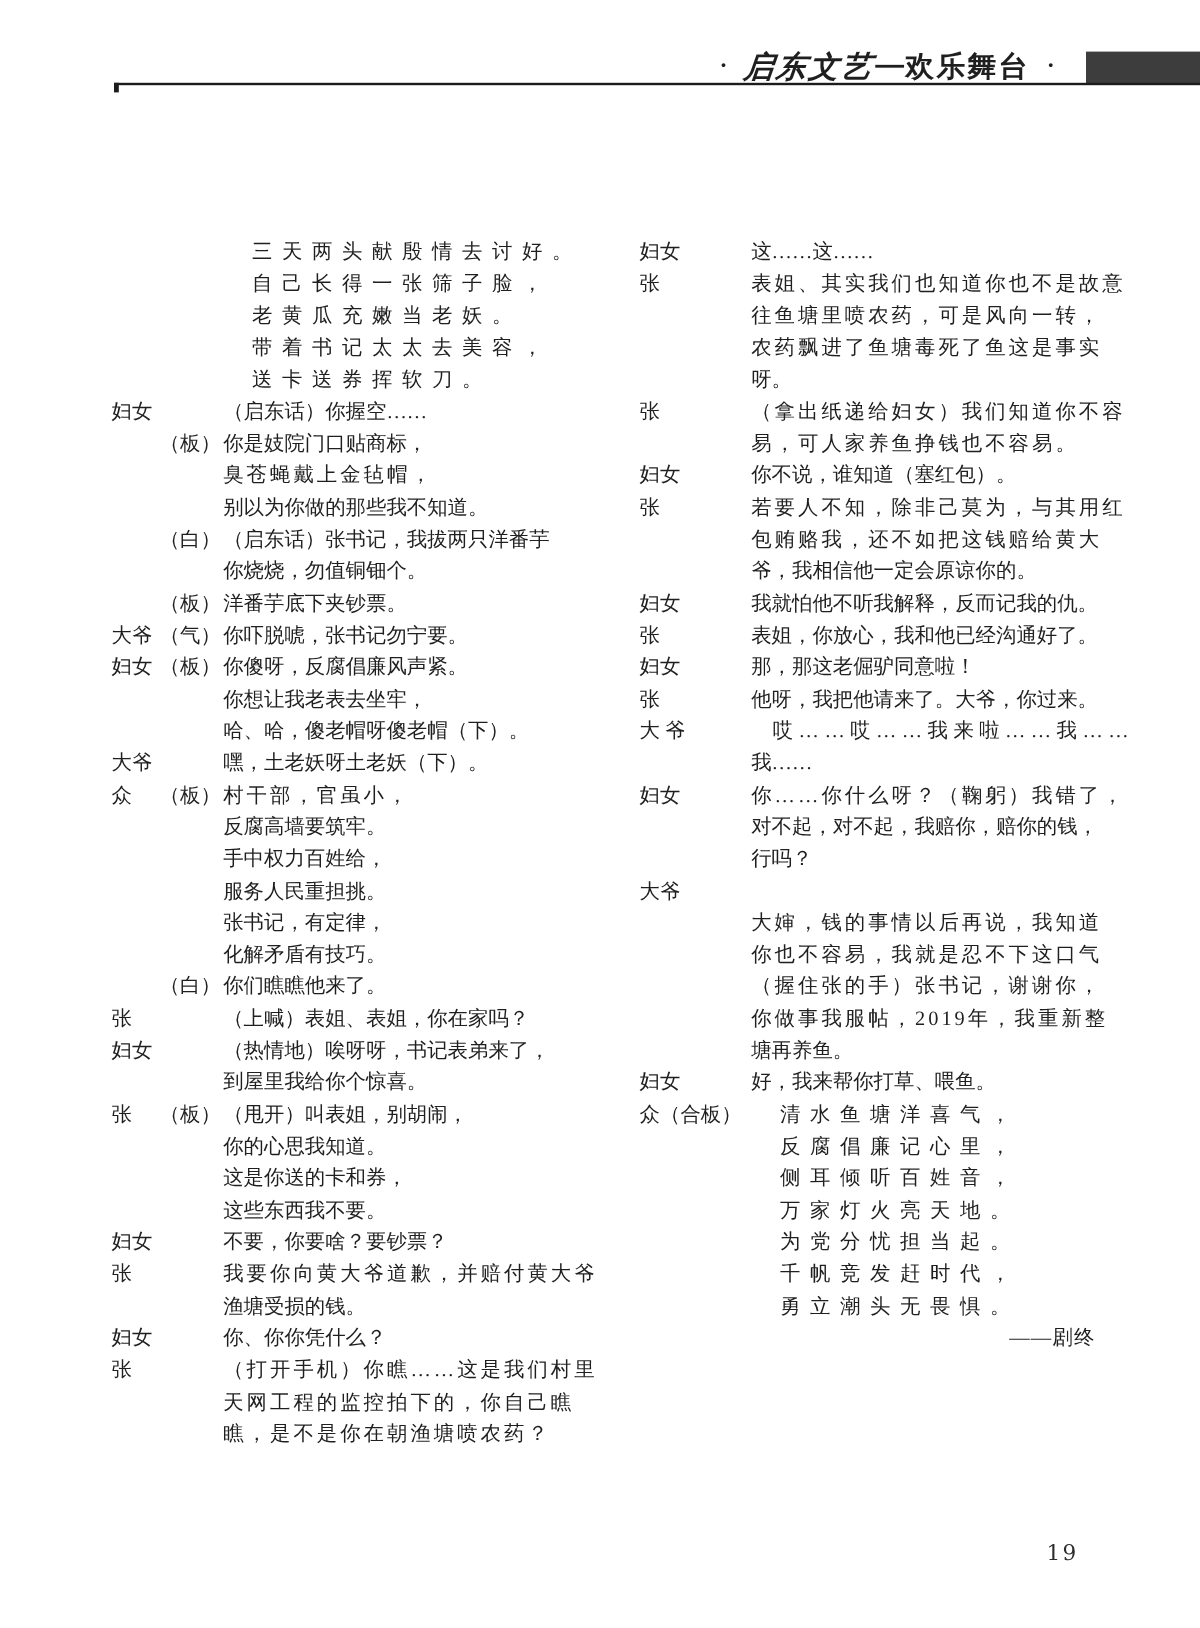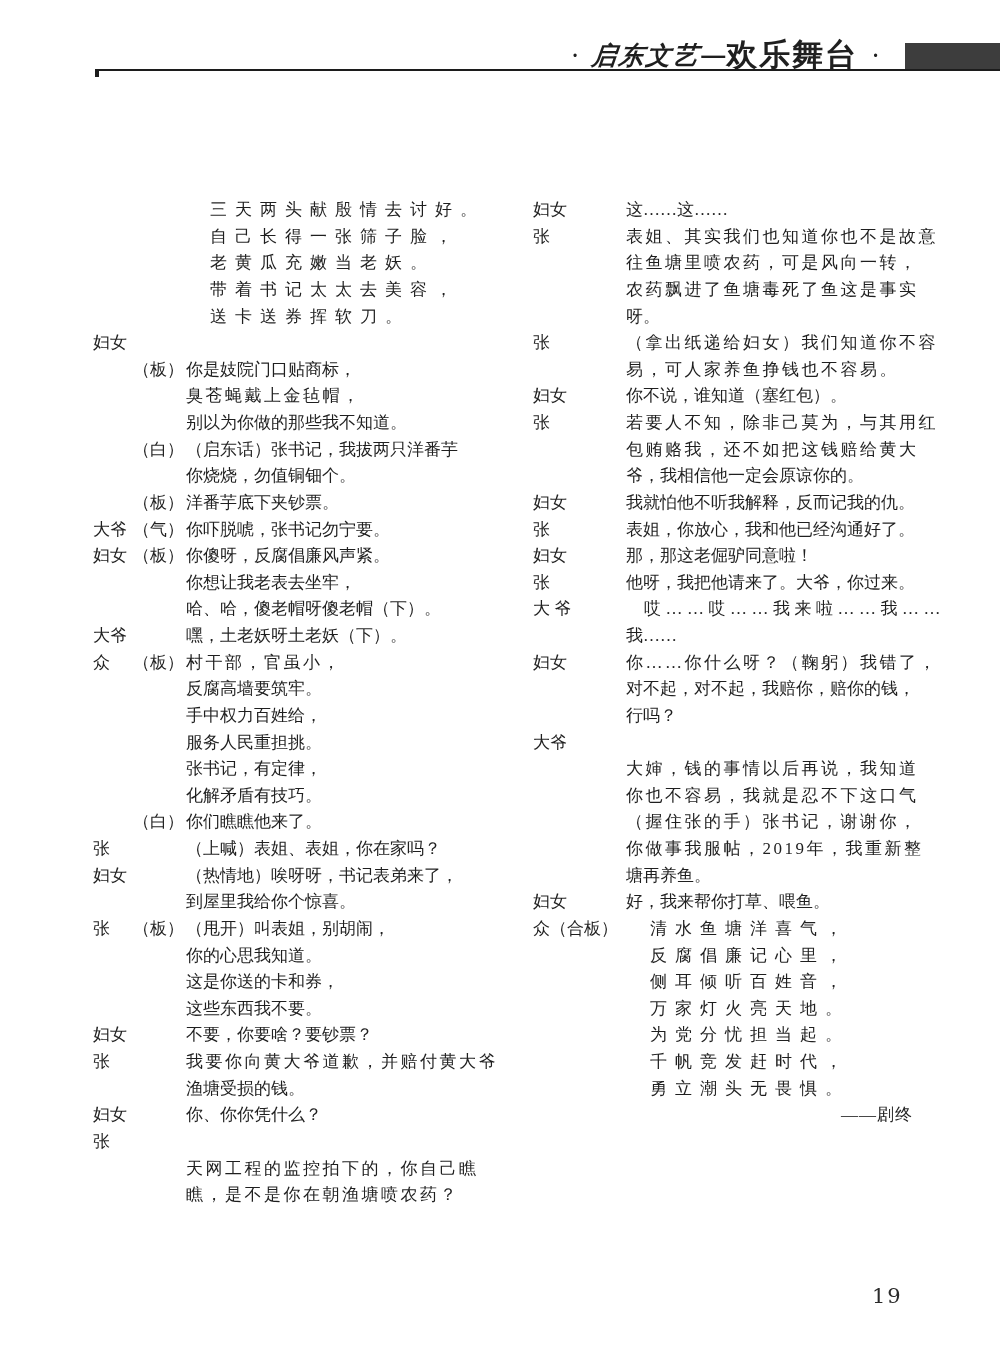--- a/index.html
+++ b/index.html
@@ -13,21 +13,21 @@
   }
   
   .header-title{
     position:absolute;top:38px;right:107px;height:34px;
     display:flex;align-items:center;
     font-weight:bold;white-space:nowrap;
   }
   .dot{font-size:20px;margin:0 14px;font-weight:bold;}
   .t-script{font-size:25px;font-style:italic;letter-spacing:2px;transform:skewX(-6deg);}
   .t-dash{font-size:24px;margin:0 1px;font-family:"Liberation Sans","DejaVu Sans",sans-serif;}
-  .t-block{font-size:31px;letter-spacing:2px;font-family:"Liberation Sans","DejaVu Sans",sans-serif;}
+  .t-block{font-size:24px;letter-spacing:2px;font-family:"Liberation Sans","DejaVu Sans",sans-serif;}
   .header-bar{
     position:absolute;left:905px;right:0;top:43px;height:27px;
     background:var(--bar-color,#3d3d3d);
   }
   .header-rule{
     position:absolute;left:95px;right:0;top:69px;height:2px;
     background:var(--rule-color,#1c1c1c);
   }
   .header-rule-tick{
     position:absolute;left:95px;top:69px;width:4px;height:8px;
@@ -46,21 +46,21 @@
   .marker{flex:0 0 auto;}
   .line.tight .speaker{flex:0 0 auto;}
   .text{flex:1;white-space:nowrap;}
   .line.ls1 .text{letter-spacing:2.5px;}
   .line.ls2 .text{letter-spacing:8px;margin-left:24px;}
   .line.ls3 .text{letter-spacing:4.5px;margin-left:18px;}
   .line.end .text{text-align:right;padding-right:22px;letter-spacing:1px;}
   
   .page-number{
     position:absolute;left:872px;top:1284px;
-    font-size:21px;letter-spacing:2px;color:#2b2b2b;
+    font-size:18px;letter-spacing:2px;color:#2b2b2b;
     font-family:"DejaVu Serif","Liberation Serif",serif;
   }
 </style>
 </head>
 <body>
 
 <div class="page" style="--bar-color: #3d3d3d; --rule-color: #1c1c1c; --text-color: #1f1f1f;">
 
   <div class="header-title">
     <span class="dot">·</span>
@@ -107,20 +107,21 @@
           <span class="speaker"></span>
           <span class="marker"></span>
         </span>
         <span class="text">送卡送券挥软刀。</span>
       </div>
       <div class="line">
         <span class="labelbox">
           <span class="speaker">妇女</span>
           <span class="marker"></span>
         </span>
+        <span class="text">（启东话）你握空……</span>
       </div>
       <div class="line">
         <span class="labelbox">
           <span class="speaker"></span>
           <span class="marker">（板）</span>
         </span>
         <span class="text">你是妓院门口贴商标，</span>
       </div>
       <div class="line ls1">
         <span class="labelbox">
@@ -316,20 +317,21 @@
           <span class="speaker">妇女</span>
           <span class="marker"></span>
         </span>
         <span class="text">你、你你凭什么？</span>
       </div>
       <div class="line ls1">
         <span class="labelbox">
           <span class="speaker">张</span>
           <span class="marker"></span>
         </span>
+        <span class="text">（打开手机）你瞧……这是我们村里</span>
       </div>
       <div class="line ls1">
         <span class="labelbox">
           <span class="speaker"></span>
           <span class="marker"></span>
         </span>
         <span class="text">天网工程的监控拍下的，你自己瞧</span>
       </div>
       <div class="line ls1">
         <span class="labelbox">

